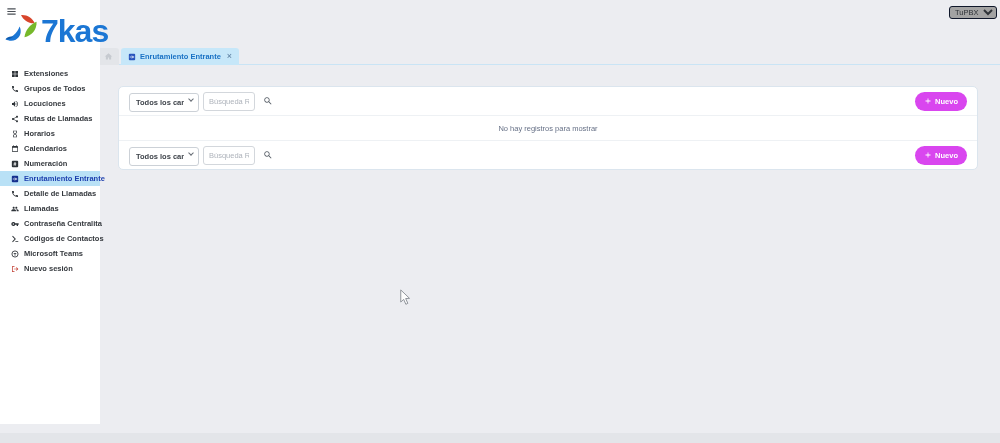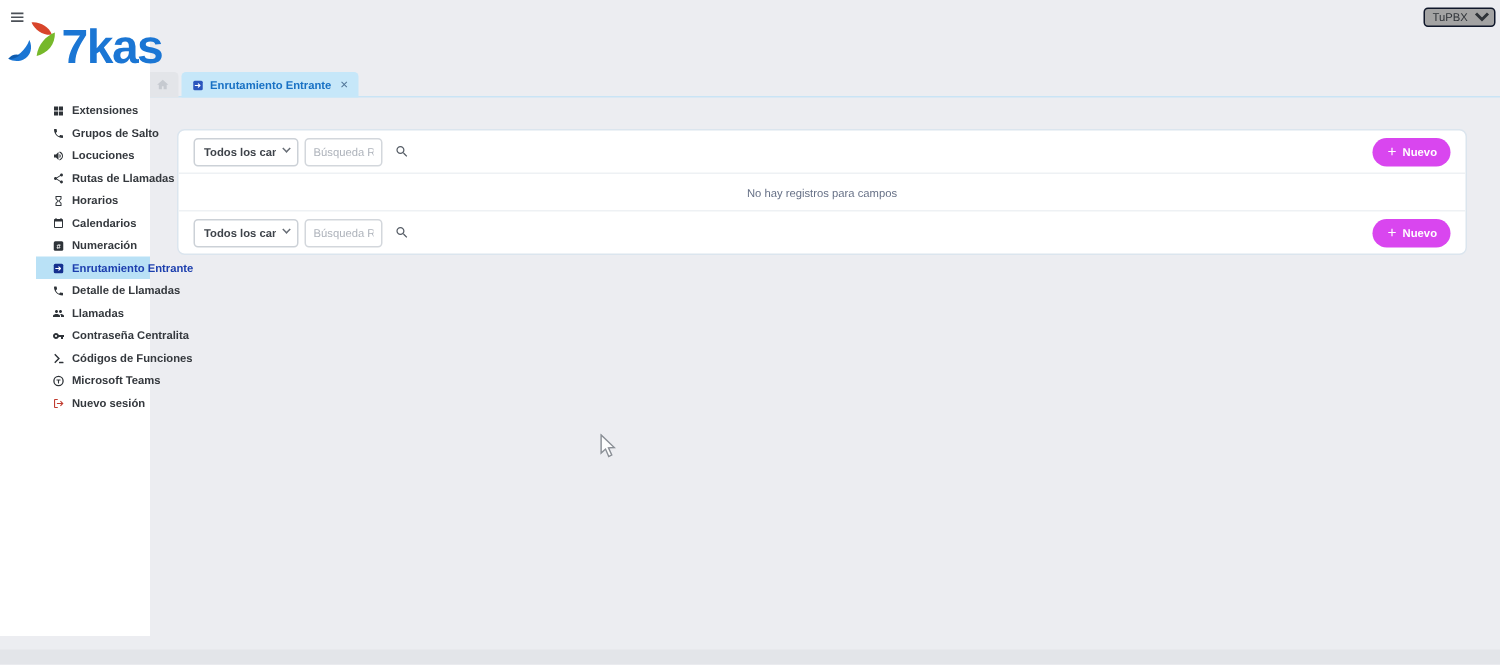--- a/index.html
+++ b/index.html
@@ -25,21 +25,20 @@
   .hamburger { position: absolute; left: 6px; top: 6px; width: 11px; height: 11px; color: #4b5057; cursor: pointer; }
   .logo { position: absolute; left: 4px; top: 13px; display: flex; align-items: flex-end; cursor: default; }
   .logo-bird { width: 36px; height: 33px; }
   .logo-text { font-size: 32px; font-weight: bold; color: #1b76d4; line-height: 29px; letter-spacing: -1px; margin-left: 1px; }
 
   .menu { position: absolute; top: 66px; left: 0; right: 0; }
   .menu-item {
     height: 15px; display: flex; align-items: center; gap: 5px;
     padding-left: 11px; font-size: 7.5px; font-weight: bold; color: #34383d; cursor: pointer;
     white-space: nowrap;
-    margin-left: 24px;
   }
   .menu-item .icn { width: 8px; height: 8px; flex: none; color: #2e3338; }
   .menu-item.active { background: #b9e1f6; color: #1d3fae; }
   .menu-item.active .icn { color: #15308f; }
   .menu-item.danger .icn { color: #c13c30; }
 
   
   .tabbar { position: absolute; left: 97px; top: 48px; right: 0; height: 17px; }
   .tabbar::after { content:""; position:absolute; left:0; right:0; bottom:0; height:1px; background:#c9e4f5; }
   .tab-home {
@@ -126,21 +125,21 @@
       <div class="menu-item">
         <svg class="icn" viewBox="0 0 24 24">
           <path d="M3 3h8.2v8.2H3zM12.8 3H21v8.2h-8.2zM3 12.8h8.2V21H3zM12.8 12.8H21V21h-8.2z"></path>
         </svg>
         <span>Extensiones</span>
       </div>
       <div class="menu-item">
         <svg class="icn" viewBox="0 0 24 24">
           <path d="M6.62 10.79c1.44 2.83 3.76 5.14 6.59 6.59l2.2-2.21c.27-.27.67-.36 1.02-.24 1.12.37 2.33.57 3.57.57.55 0 1 .45 1 1V20c0 .55-.45 1-1 1-9.39 0-17-7.61-17-17 0-.55.45-1 1-1h3.5c.55 0 1 .45 1 1 0 1.25.2 2.45.57 3.57.11.35.03.74-.25 1.02l-2.2 2.2z"></path>
         </svg>
-        <span>Grupos de Salto</span>
+        <span>Grupos de Todos</span>
       </div>
       <div class="menu-item">
         <svg class="icn" viewBox="0 0 24 24">
           <path d="M3 9v6h4l5 5V4L7 9H3zm13.5 3A4.5 4.5 0 0 0 14 7.97v8.05A4.5 4.5 0 0 0 16.5 12zM14 3.23v2.06c2.89.86 5 3.54 5 6.71s-2.11 5.85-5 6.71v2.06c4.01-.91 7-4.49 7-8.77s-2.99-7.86-7-8.77z"></path>
         </svg>
         <span>Locuciones</span>
       </div>
       <div class="menu-item">
         <svg class="icn" viewBox="0 0 24 24">
           <path d="M18 16.08c-.76 0-1.44.3-1.96.77L8.91 12.7c.05-.23.09-.46.09-.7s-.04-.47-.09-.7l7.05-4.11c.54.5 1.25.81 2.04.81 1.66 0 3-1.34 3-3s-1.34-3-3-3-3 1.34-3 3c0 .24.04.47.09.7L8.04 9.81C7.5 9.31 6.79 9 6 9c-1.66 0-3 1.34-3 3s1.34 3 3 3c.79 0 1.5-.31 2.04-.81l7.12 4.16c-.05.21-.08.43-.08.65 0 1.61 1.31 2.92 2.92 2.92 1.61 0 2.92-1.31 2.92-2.92s-1.31-2.92-2.92-2.92z"></path>
@@ -189,21 +188,21 @@
         <svg class="icn" viewBox="0 0 24 24">
           <path d="M12.65 10C11.83 7.67 9.61 6 7 6c-3.31 0-6 2.69-6 6s2.69 6 6 6c2.61 0 4.83-1.67 5.65-4H17v4h4v-4h2v-4H12.65zM7 14c-1.1 0-2-.9-2-2s.9-2 2-2 2 .9 2 2-.9 2-2 2z"></path>
         </svg>
         <span>Contraseña Centralita</span>
       </div>
       <div class="menu-item">
         <svg class="icn" viewBox="0 0 24 24">
           <path d="M3.5 4.5 10.8 12l-7.3 7.5 2 2L14.8 12 5.5 2.5z"></path>
           <rect x="13" y="18.5" width="9" height="2.8" rx="1"></rect>
         </svg>
-        <span>Códigos de Funciones</span>
+        <span>Códigos de Contactos</span>
       </div>
       <div class="menu-item">
         <svg class="icn" viewBox="0 0 24 24">
           <circle cx="12" cy="12" r="9.2" fill="none" stroke="currentColor" stroke-width="2.6"></circle>
           <path d="M8 9h8v2.2h-2.9V17h-2.2v-5.8H8z"></path>
         </svg>
         <span>Microsoft Teams</span>
       </div>
       <div class="menu-item danger">
         <svg class="icn" viewBox="0 0 24 24">
@@ -245,21 +244,21 @@
       </svg>
     <button class="btn-new">
       <svg class="icn" viewBox="0 0 24 24">
           <path d="M19.5 13.2h-6.3v6.3h-2.4v-6.3H4.5v-2.4h6.3V4.5h2.4v6.3h6.3z"></path>
         </svg>
       <span>Nuevo</span>
     </button>
   </div>
 
   <div class="empty-row">
-    <span>No hay registros para campos</span>
+    <span>No hay registros para mostrar</span>
   </div>
 
   <div class="toolbar bottom">
     <span class="field-select-wrap">
       <select class="field-select">
         <option>Todos los campos</option>
       </select>
       <span class="chev"></span>
     </span>
     <input class="search-input" type="text" placeholder="Búsqueda Rápida" style="">

